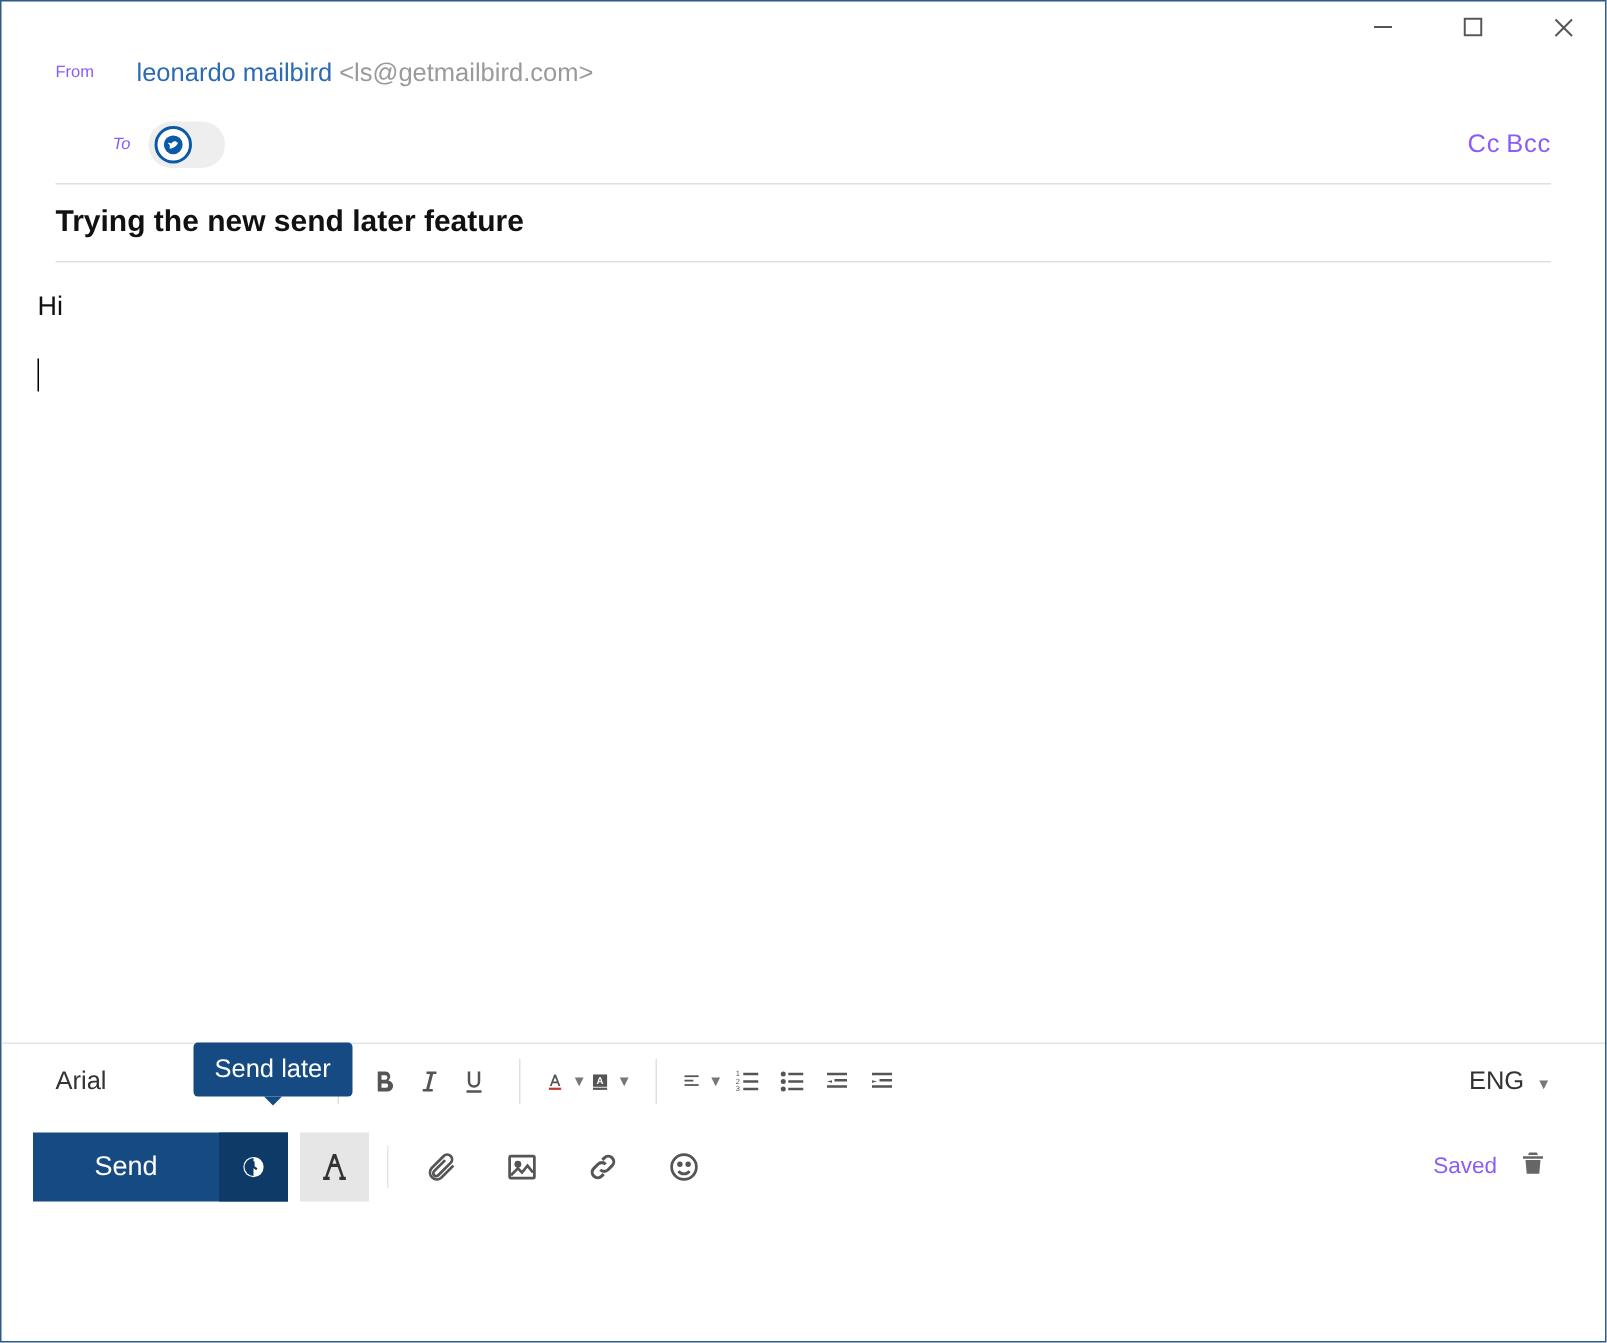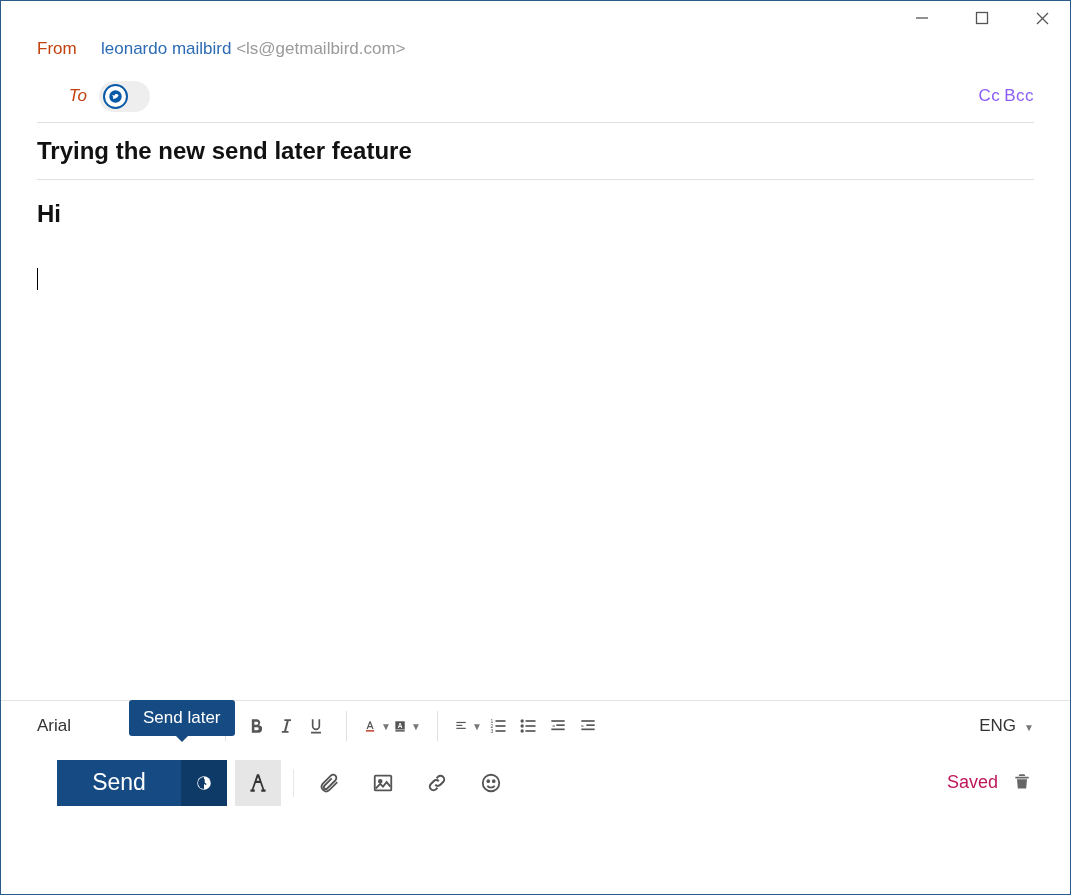--- a/index.html
+++ b/index.html
@@ -30,22 +30,22 @@
   }
   .header-row {
     display: flex;
     align-items: center;
     padding: 2px 36px 12px 36px;
     font-size: 17px;
     line-height: 1.4;
   }
   .header-row .lbl {
     width: 50px;
-    color: #c2410c;
-    font-size: 17px;
+    color: #8b5cf6;
+    font-size: 11px;
     text-align: left;
   }
   .to-row .lbl { text-align: right; padding-right: 0; width: 50px; font-style: italic; }
   .from-value { color: #2c6bb3; }
   .from-value .grey { color: #9a9a9a; }
   .to-row { padding-top: 8px; padding-bottom: 10px; }
   .recipient-chip {
     display: inline-flex;
     align-items: center;
     background: #eeeeee;
@@ -72,32 +72,31 @@
     cursor:pointer;
     display:flex; gap:4px;
   }
   .hr {
     margin: 0 36px;
     border: none;
     border-top: 1px solid #e0e0e0;
   }
   .subject {
     padding: 14px 36px;
-    font-size: 24px;
+    font-size: 20px;
     font-weight: 700;
     color: #111;
   }
   .body-area {
-    padding: 14px 36px;
-    font-size: 24px;
+    padding: 14px 24px;
+    font-size: 18px;
     color: #111;
     height: 520px;
     line-height: 1.7;
     outline: none;
-    font-weight: bold;
   }
   .cursor-line::after {
     content:"";
     display:inline-block;
     width:1.4px; height:22px;
     background:#000;
     vertical-align: -3px;
   }
   
   .format-bar {
@@ -115,32 +114,32 @@
   .font-size { font-size:17px; color:#333; width:50px; text-align:right; cursor:pointer; }
   .caret { font-size:10px; color:#777; margin-left:4px; }
   .fmt-btn { width:28px; height:28px; display:flex; align-items:center; justify-content:center; color:#555; cursor:pointer; }
   .fmt-btn svg { width:20px; height:20px; }
   .lang { margin-left:auto; font-size:17px; color:#333; cursor:pointer; }
   
   .action-bar {
     display:flex;
     align-items:center;
     height: 62px;
-    padding: 0 36px 0 56px;
+    padding: 0 36px 0 21px;
     position: relative;
   }
   .send-btn {
     background:#164a82;
     color:#fff;
     display:flex;
     align-items:stretch;
     height:46px;
     cursor:pointer;
   }
-  .send-btn .main { display:flex; align-items:center; justify-content:center; width:124px; font-size:23px; }
+  .send-btn .main { display:flex; align-items:center; justify-content:center; width:124px; font-size:18px; }
   .send-btn .later { display:flex; align-items:center; justify-content:center; width:46px; background:#0e3a68; }
   .tooltip {
     position:absolute;
     left: 128px;
     bottom: 78px;
     background:#164a82;
     color:#fff;
     font-size:17px;
     padding:8px 14px;
     border-radius:3px;
@@ -156,21 +155,21 @@
     border-top:6px solid #164a82;
   }
   .sq-btn {
     width:46px; height:46px;
     display:flex; align-items:center; justify-content:center;
     cursor:pointer; color:#555;
     margin-left:8px;
   }
   .sq-btn.active { background:#e6e6e6; color:#333; }
   .thin-sep { width:1px; height:28px; background:#e6e6e6; margin:0 12px; }
-  .saved { margin-left:auto; color:#be185d; font-size:18px; margin-right:14px;}
+  .saved { margin-left:auto; color:#8b5cf6; font-size:15px; margin-right:14px;}
   .trash { width:22px; color:#666; cursor:pointer; }
 </style>
 </head>
 <body>
 
 <div class="titlebar">
   <div class="win-btn">
     <svg width="14" height="14" viewBox="0 0 14 14">
         <line x1="1" y1="7" x2="13" y2="7" stroke="#555" stroke-width="1.3"></line>
       </svg>
@@ -183,21 +182,21 @@
   <div class="win-btn">
     <svg width="15" height="15" viewBox="0 0 15 15">
         <line x1="2" y1="2" x2="13" y2="13" stroke="#555" stroke-width="1.3"></line>
         <line x1="13" y1="2" x2="2" y2="13" stroke="#555" stroke-width="1.3"></line>
       </svg>
   </div>
 </div>
 
 <div class="header-row">
   <span class="lbl">From</span>
-  <span class="from-value" style="margin-left:14px;">
+  <span class="from-value" style="margin-left:4px;">
     <span>leonardo mailbird</span>
     <span class="grey">&lt;ls@getmailbird.com&gt;</span>
   </span>
 </div>
 
 <div class="header-row to-row">
   <span class="lbl">To</span>
   <span class="recipient-chip">
     <span class="chip-avatar">
       <svg width="15" height="15" viewBox="0 0 24 24">

